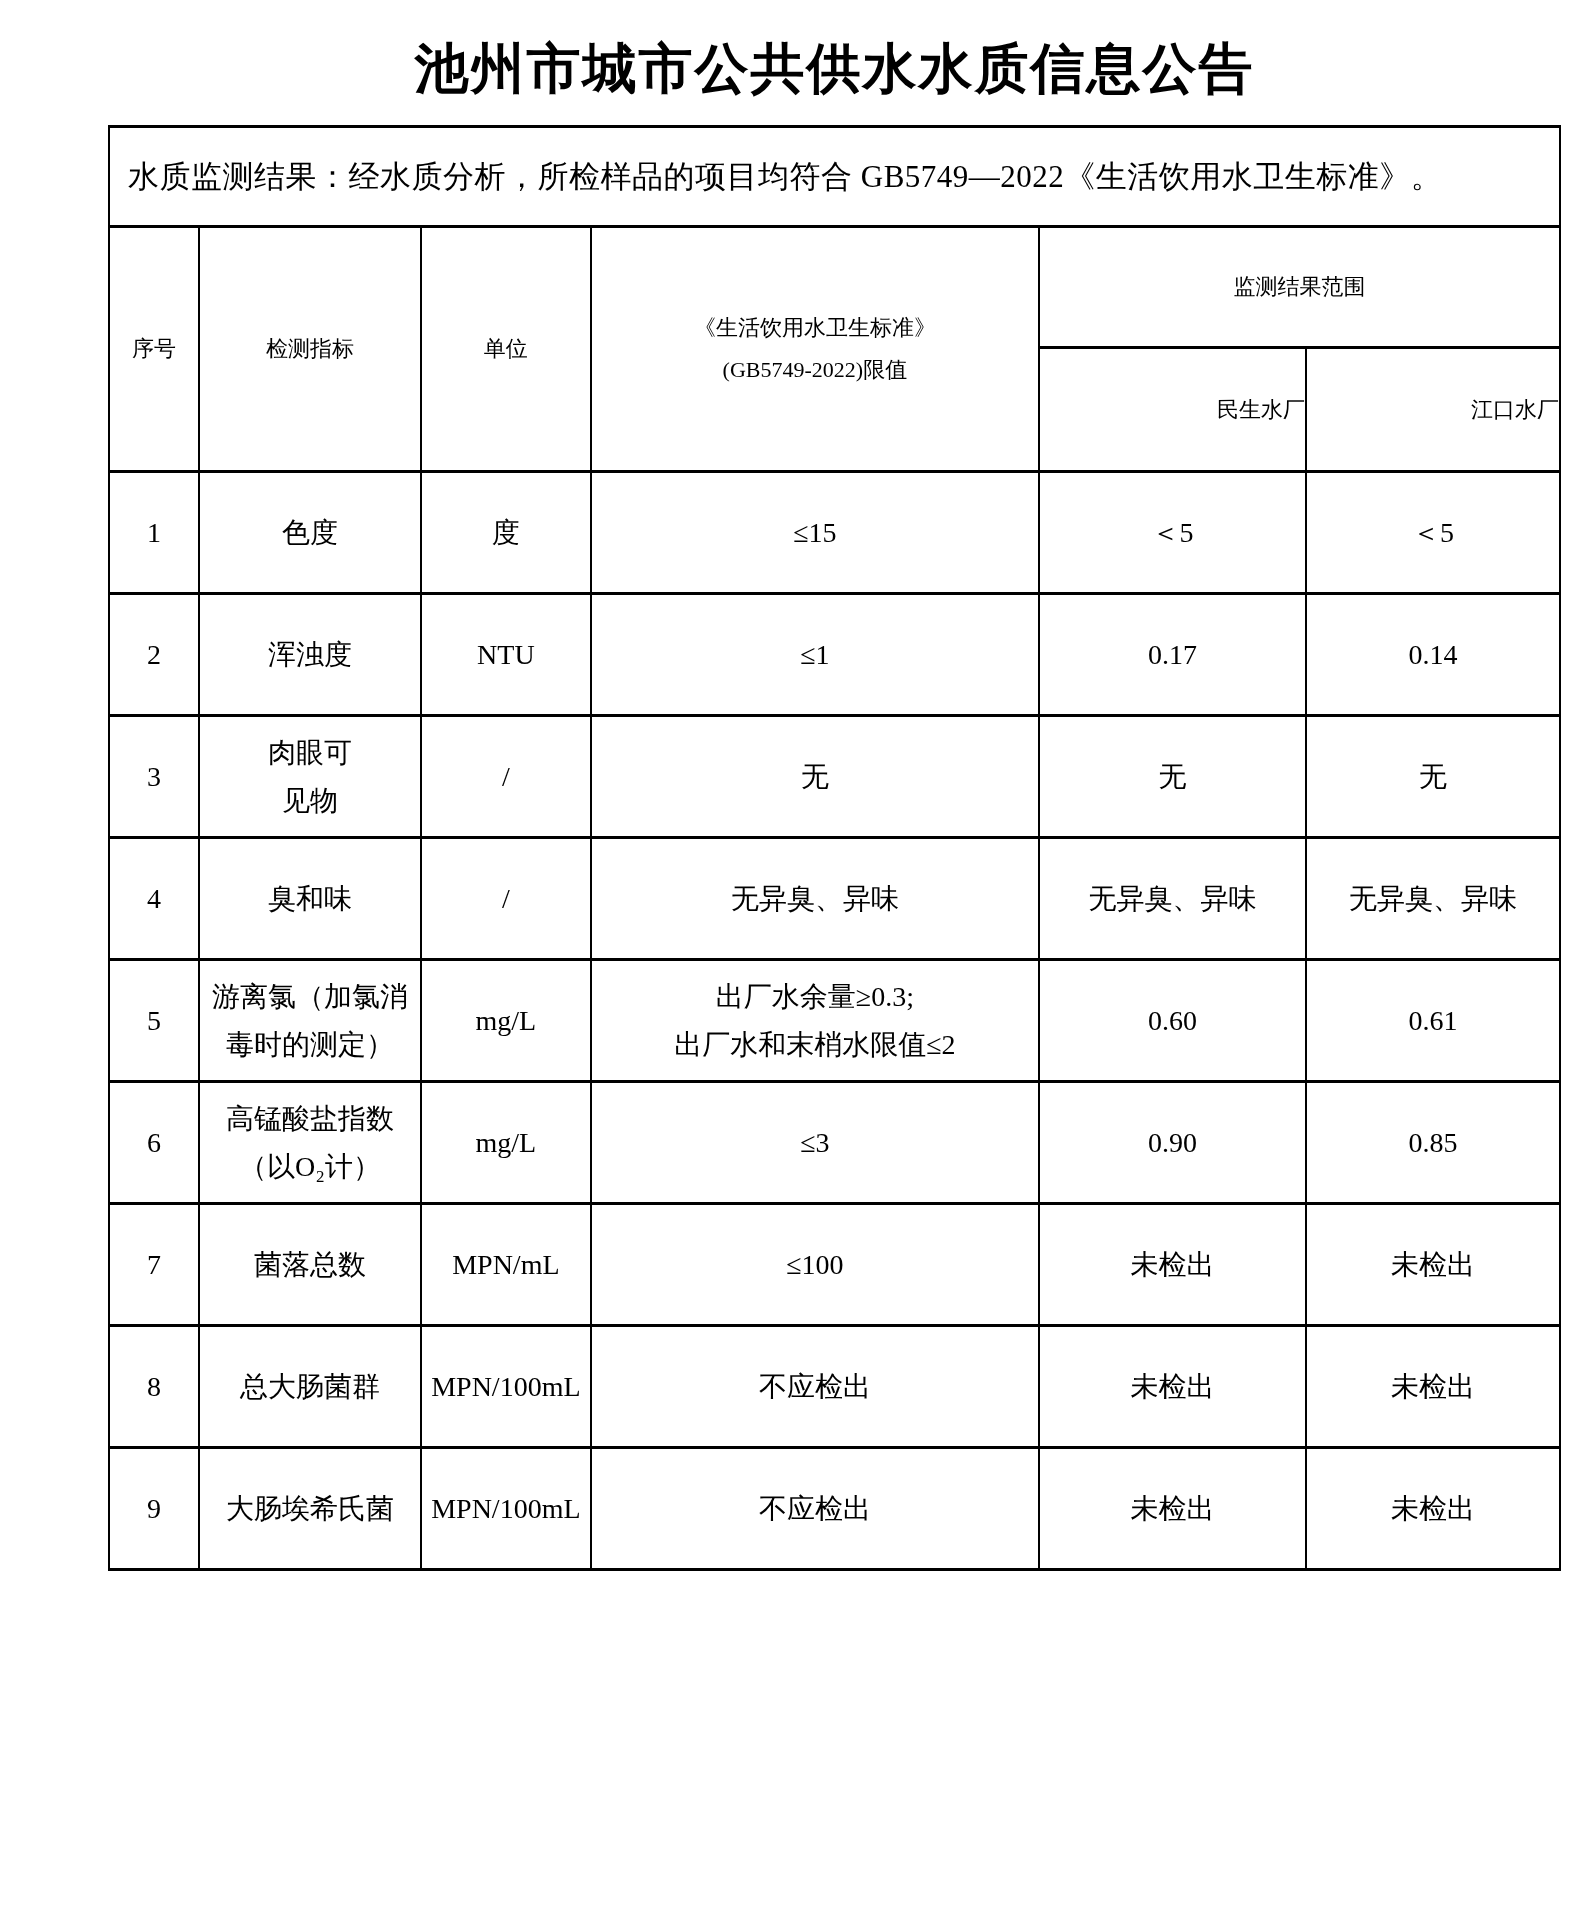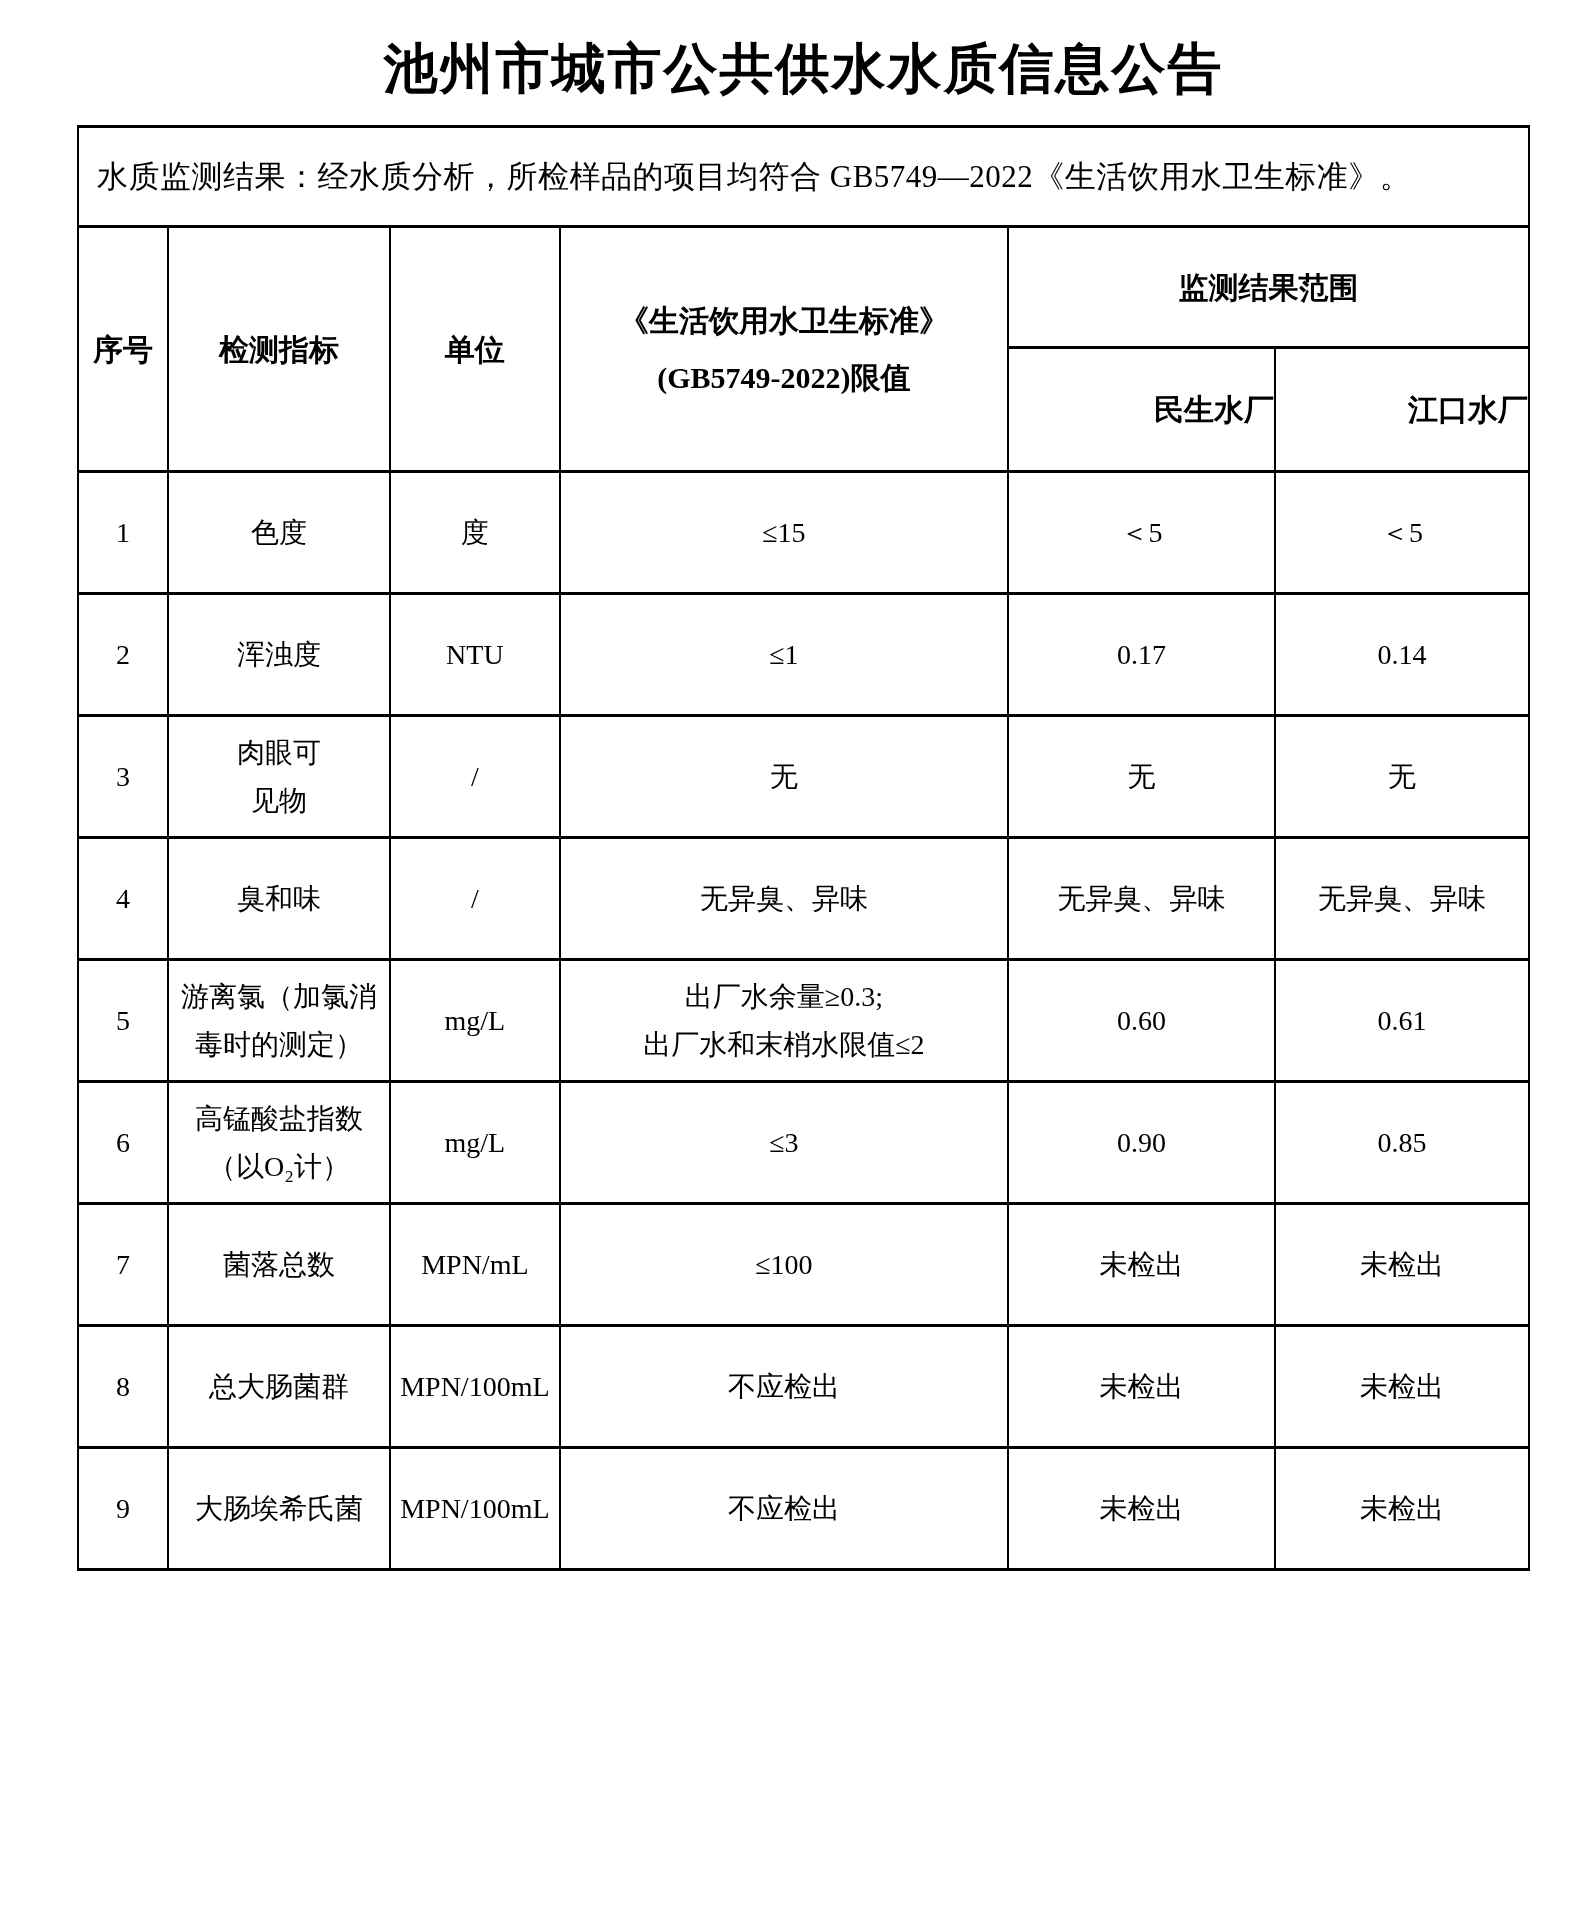--- a/index.html
+++ b/index.html
@@ -5,21 +5,21 @@
   * { margin: 0; padding: 0; box-sizing: border-box; }
   html, body { background: #ffffff; }
   body {
     width: 1587px;
     height: 1926px;
     font-family: "Liberation Serif", "DejaVu Serif", serif;
     color: #000000;
     position: relative;
   }
   .content {
-    padding: 42px 57px 0 77px;
+    padding: 42px 57px 0 108px;
     width: 1515px;
   }
   .doc-title {
     width: 1453px;
     text-align: center;
     font-size: 54px;
     font-weight: bold;
     line-height: 1.0;
     margin-bottom: 32px;
     letter-spacing: 2px;
@@ -55,21 +55,21 @@
     height: 103px;
     display: flex;
     align-items: center;
     padding-left: 18px;
     font-size: 31px;
     letter-spacing: 0.5px;
   }
   
   .main-table { margin-top: -3px; }
   .main-table td { font-size: 28px; line-height: 1.7; }
-  .main-table .hdr { font-weight: bold; font-size: 30px; line-height: 1.9; }
+  .main-table .hdr { font-weight: normal; font-size: 22px; line-height: 1.9; }
   .main-table .hdr-top td { height: 121px; }
   .main-table .hdr-bottom td { height: 124px; text-align: right; }
   .main-table .data-row td { height: 122px; }
   .small-label { font-size: 25px; line-height: 1.8; }
   .limit-multiline { font-size: 27px; line-height: 1.8; margin-left: 29px; }
 </style>
 </head>
 <body>
 
 <div class="content">

